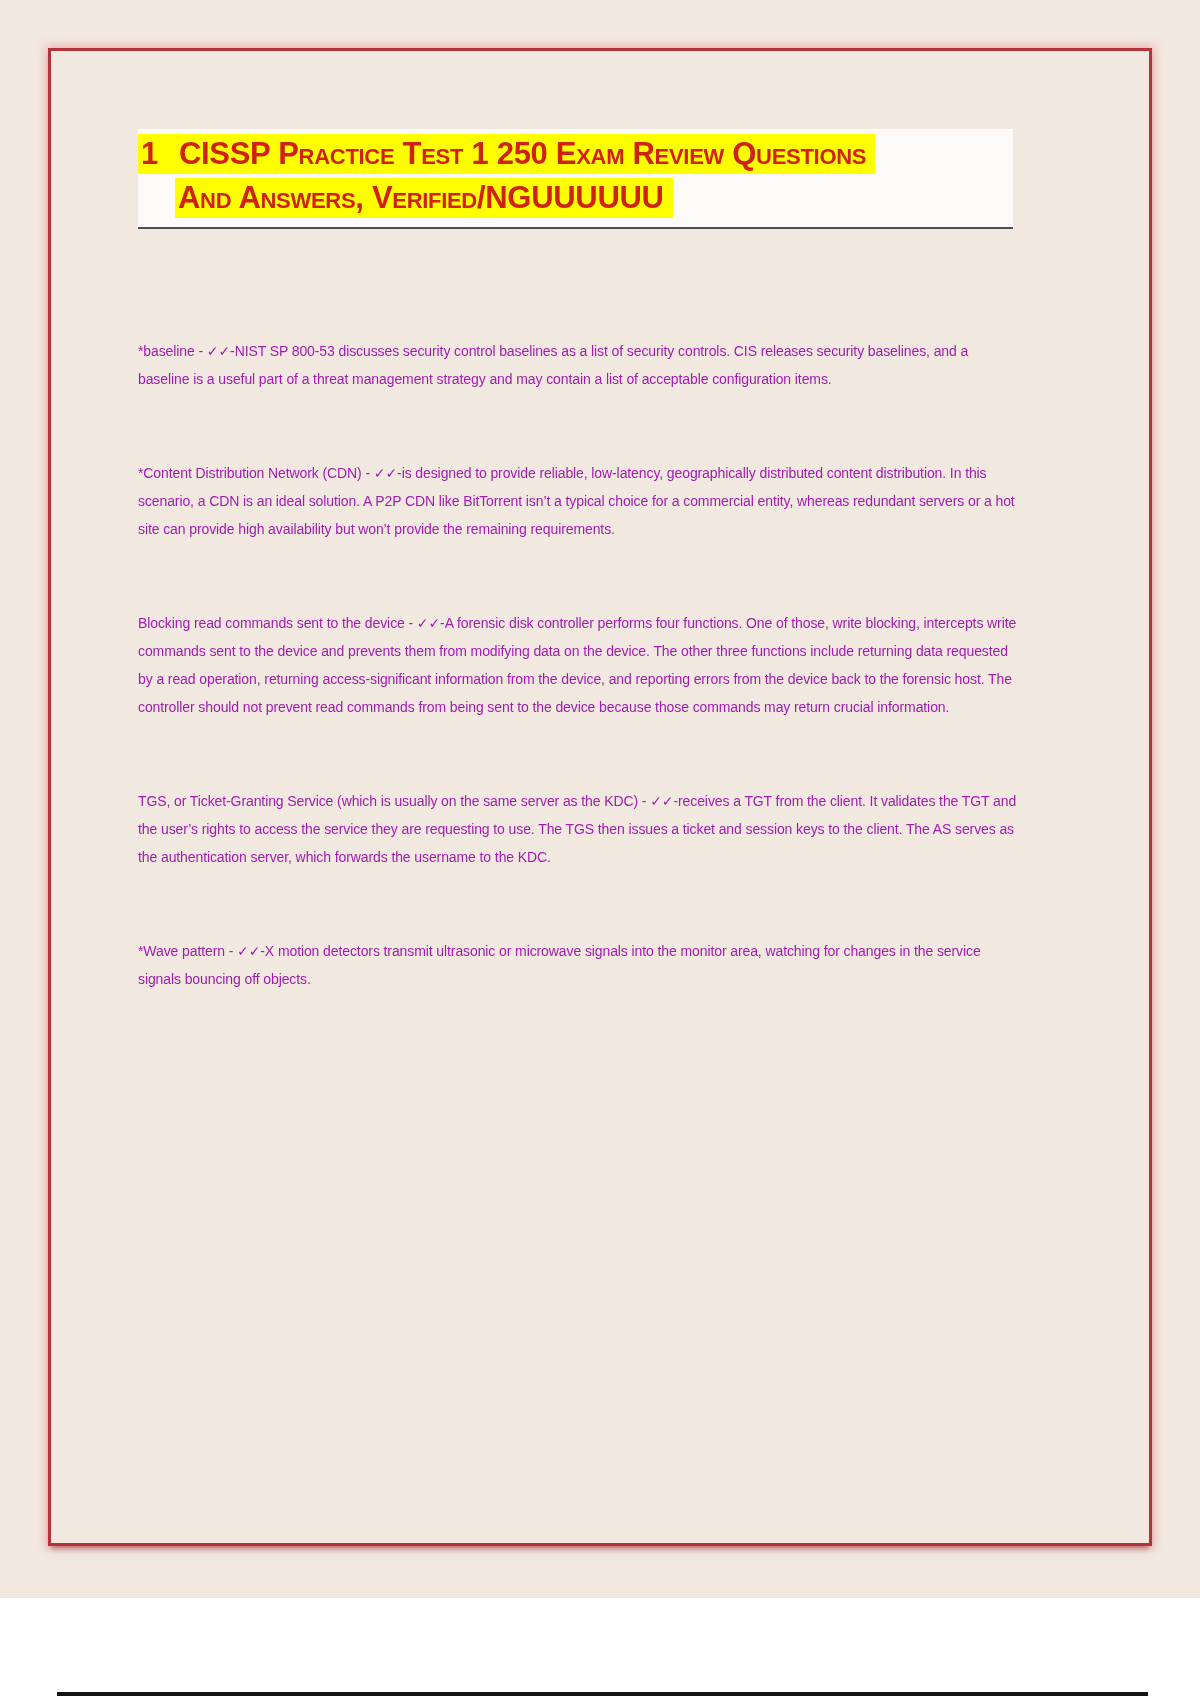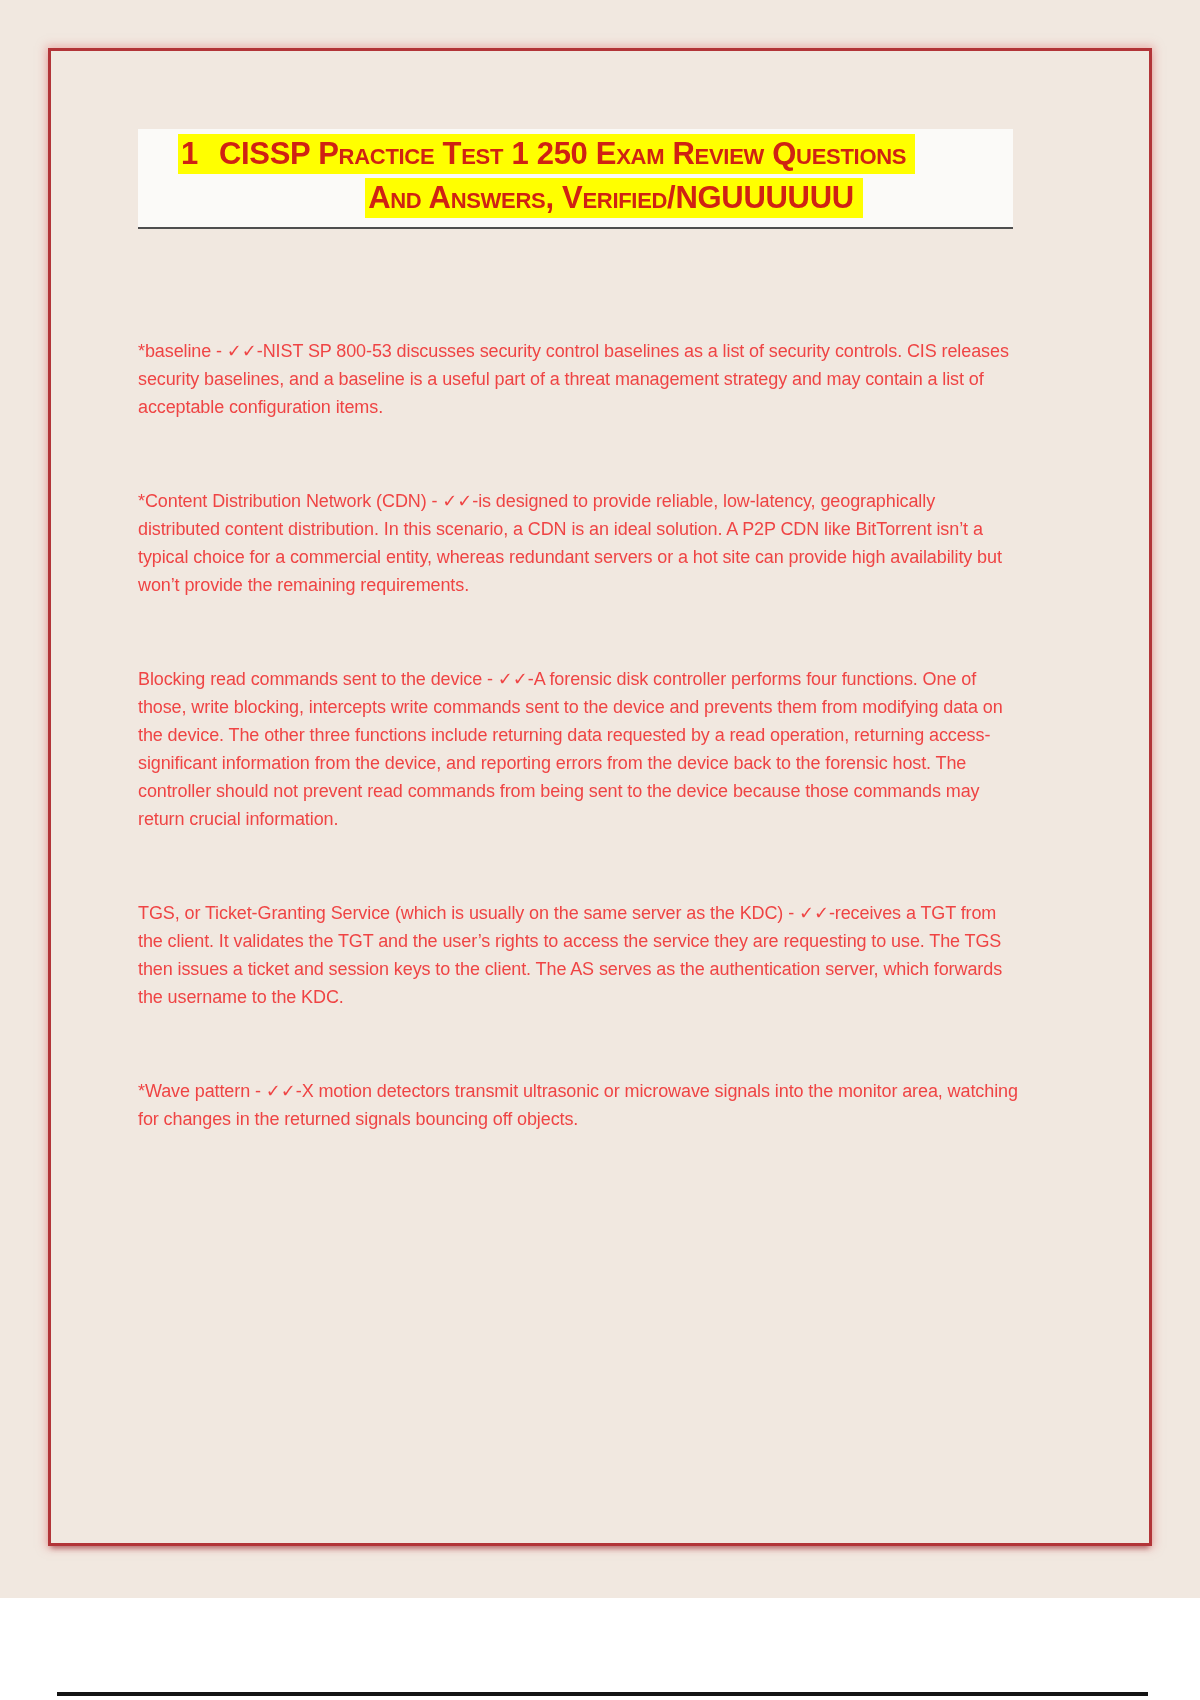--- a/index.html
+++ b/index.html
@@ -52,39 +52,38 @@
     padding: 3px 0 7px 0;
   }
   .h-row {
     font-weight: 700;
     font-variant: small-caps;
     font-size: 31px;
     line-height: 44px;
     letter-spacing: -0.3px;
     color: #cf2213;
     white-space: nowrap;
-    margin-left: 40px;
   }
-  .h-row2 { padding-left: 37px; text-align: center; }
+  .h-row2 { padding-left: 37px; }
   .hl {
     background: #ffff00;
     padding: 2px 9px 3px 3px;
     -webkit-box-decoration-break: clone;
     box-decoration-break: clone;
   }
   .t-gap { display: inline-block; width: 21px; }
 
   
   .qa { margin-top: 108px; }
   .qa p {
     width: 880px;
-    font-size: 18px;
+    font-size: 14px;
     line-height: 28px;
     letter-spacing: -0.1px;
-    color: #ef4444;
+    color: #a21caf;
     margin-bottom: 66px;
   }
 
   
   .next-page-divider {
     position: absolute;
     top: 1692px;
     left: 57px;
     width: 1091px;
     height: 4px;
@@ -108,21 +107,21 @@
         <div class="h-row h-row2">
           <span class="hl"><span>And Answers, Verified/NGUUUUUU</span></span>
         </div>
       </div>
 
       <div class="qa">
         <p>*baseline - ✓✓-NIST SP 800-53 discusses security control baselines as a list of security controls. CIS releases security baselines, and a baseline is a useful part of a threat management strategy and may contain a list of acceptable configuration items.</p>
         <p>*Content Distribution Network (CDN) - ✓✓-is designed to provide reliable, low-latency, geographically distributed content distribution. In this scenario, a CDN is an ideal solution. A P2P CDN like BitTorrent isn’t a typical choice for a commercial entity, whereas redundant servers or a hot site can provide high availability but won’t provide the remaining requirements.</p>
         <p>Blocking read commands sent to the device - ✓✓-A forensic disk controller performs four functions. One of those, write blocking, intercepts write commands sent to the device and prevents them from modifying data on the device. The other three functions include returning data requested by a read operation, returning access-significant information from the device, and reporting errors from the device back to the forensic host. The controller should not prevent read commands from being sent to the device because those commands may return crucial information.</p>
         <p>TGS, or Ticket-Granting Service (which is usually on the same server as the KDC) - ✓✓-receives a TGT from the client. It validates the TGT and the user’s rights to access the service they are requesting to use. The TGS then issues a ticket and session keys to the client. The AS serves as the authentication server, which forwards the username to the KDC.</p>
-        <p>*Wave pattern - ✓✓-X motion detectors transmit ultrasonic or microwave signals into the monitor area, watching for changes in the returned signals bouncing off objects.</p>
+        <p>*Wave pattern - ✓✓-X motion detectors transmit ultrasonic or microwave signals into the monitor area, watching for changes in the service signals bouncing off objects.</p>
       </div>
 
     </div>
   </div>
 
   <div class="next-page-divider"></div>
 
 </div>
 
 </body></html>

